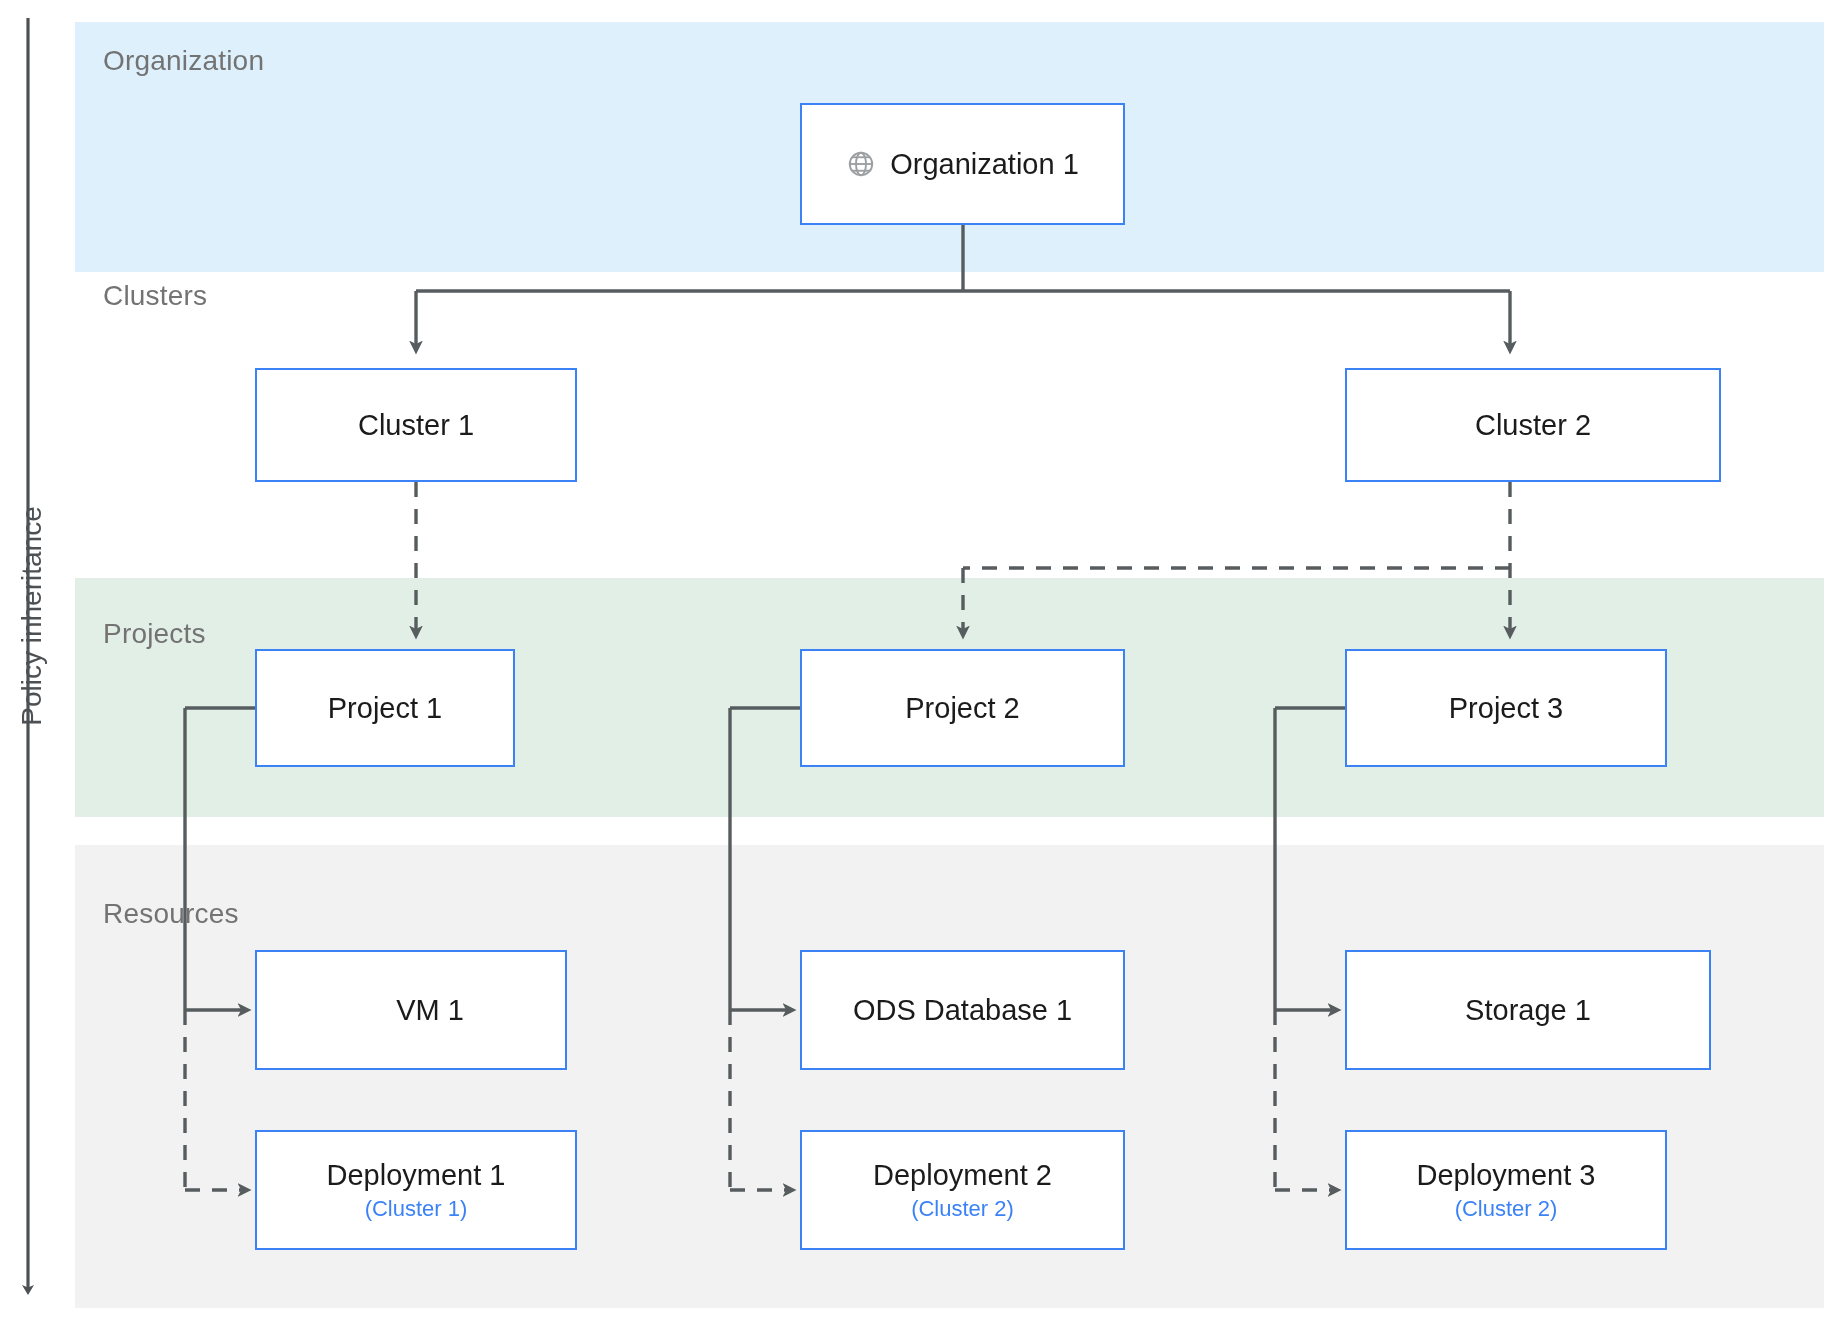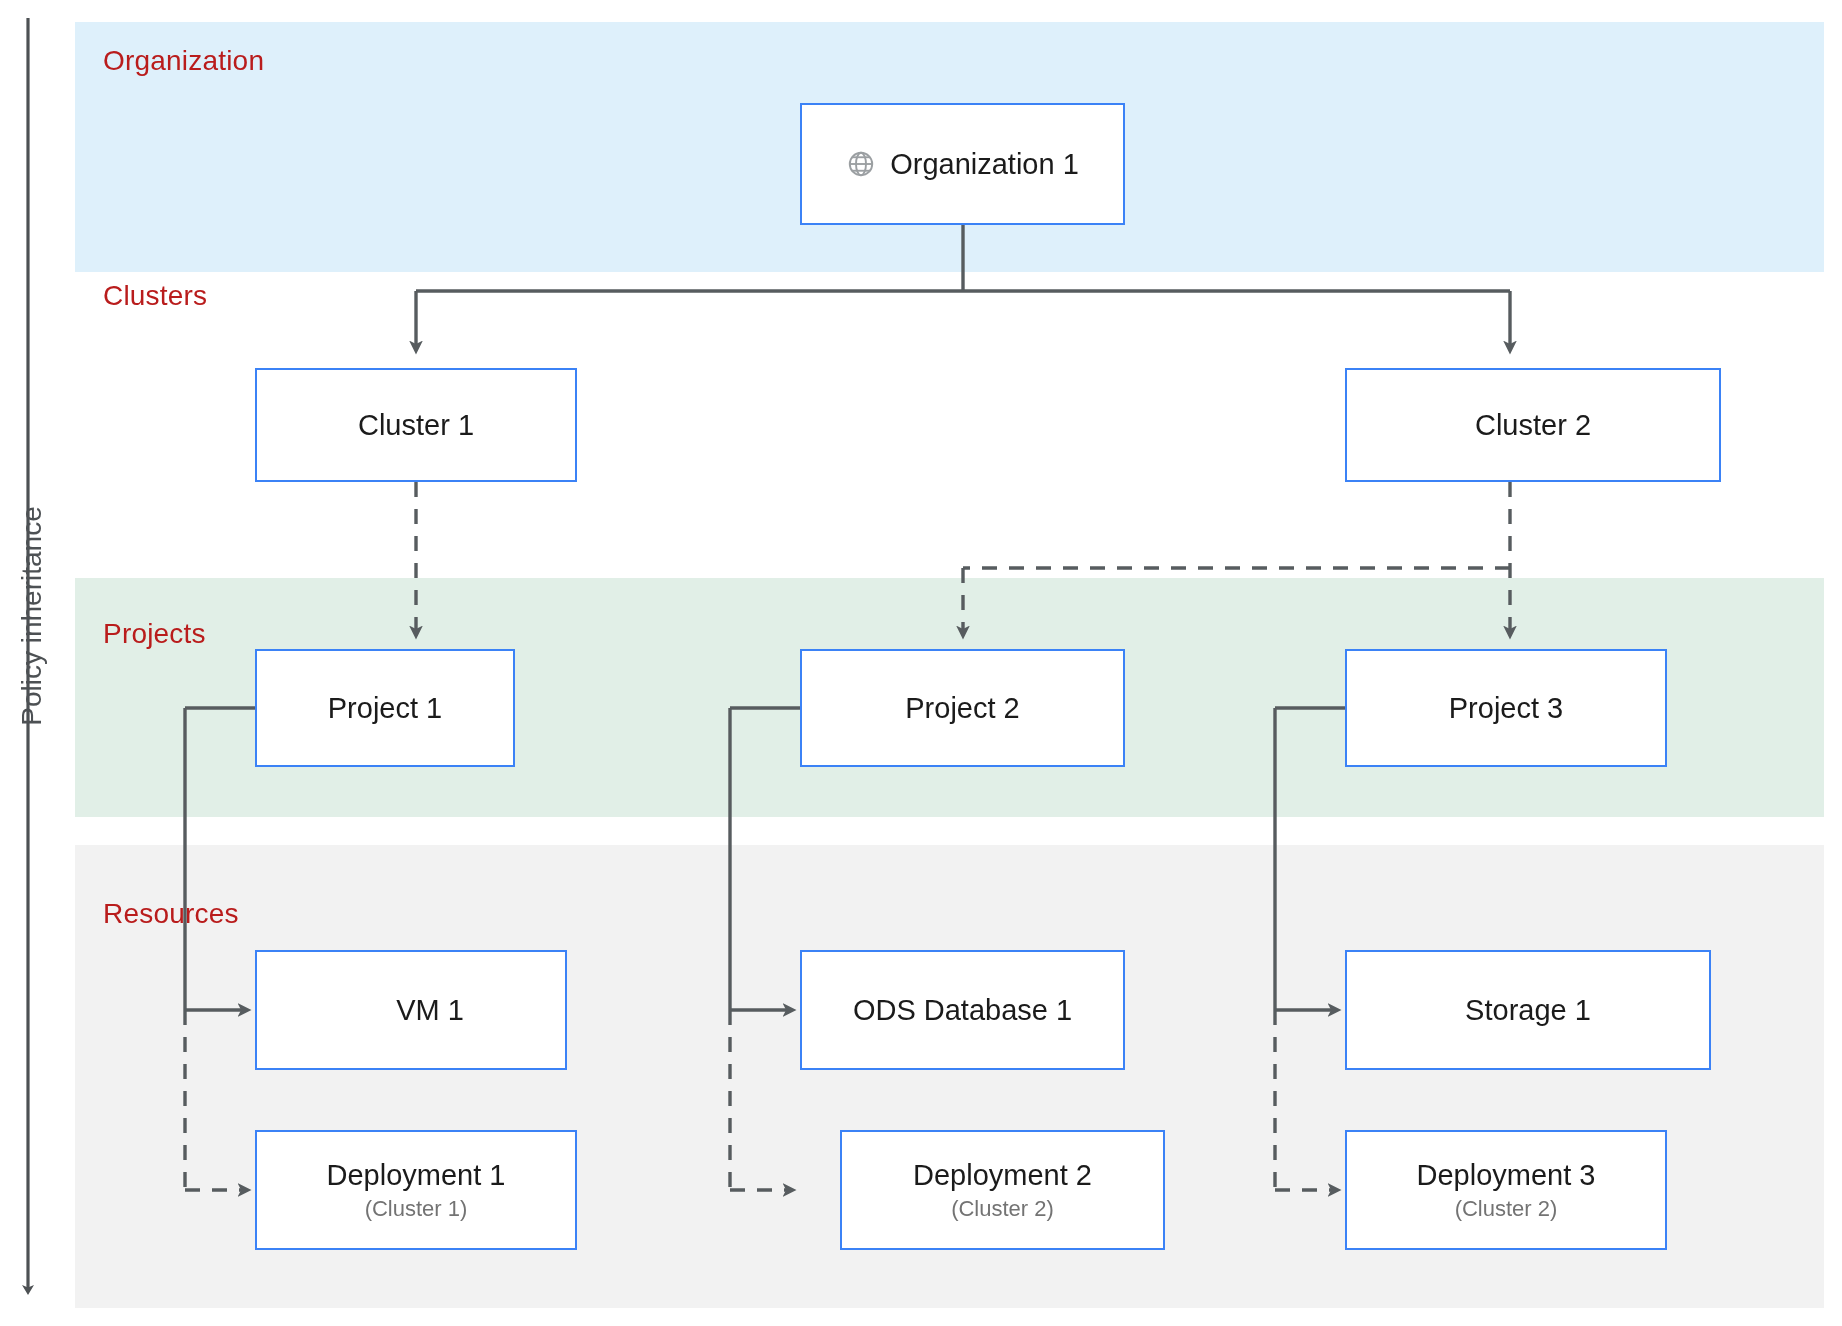--- a/index.html
+++ b/index.html
@@ -19,21 +19,21 @@
     overflow: hidden;
   }
   
   .band {
     position: absolute;
     left: 75px;
     width: 1749px;
   }
   .band-label {
     position: absolute;
-    color: #b91c1c;
+    color: #737373;
     font-size: 28px;
     letter-spacing: 0.2px;
     white-space: nowrap;
   }
   
   .node {
     position: absolute;
     box-sizing: border-box;
     background: #ffffff;
     border: 2px solid #3b82f6;
@@ -46,21 +46,21 @@
     line-height: 1.18;
   }
   .node .title-row {
     display: flex;
     align-items: center;
     justify-content: center;
     gap: 14px;
   }
   .node .sub {
     font-size: 22px;
-    color: #737373;
+    color: #3b82f6;
     margin-top: 3px;
   }
   .globe {
     display: inline-block;
     width: 30px;
     height: 30px;
     flex: 0 0 auto;
   }
   
   #policy-axis {
@@ -229,21 +229,21 @@
       <span>Storage 1</span>
     </div>
   </div>
 
   <div class="node" style="left:255px;top:1130px;width:322px;height:120px;">
     <div class="title-row">
       <span>Deployment 1</span>
     </div>
     <div class="sub">(Cluster 1)</div>
   </div>
-  <div class="node" style="left:840px;top:1130px;width:325px;height:120px;">
+  <div class="node" style="left:800px;top:1130px;width:325px;height:120px;">
     <div class="title-row">
       <span>Deployment 2</span>
     </div>
     <div class="sub">(Cluster 2)</div>
   </div>
   <div class="node" style="left:1345px;top:1130px;width:322px;height:120px;">
     <div class="title-row">
       <span>Deployment 3</span>
     </div>
     <div class="sub">(Cluster 2)</div>

